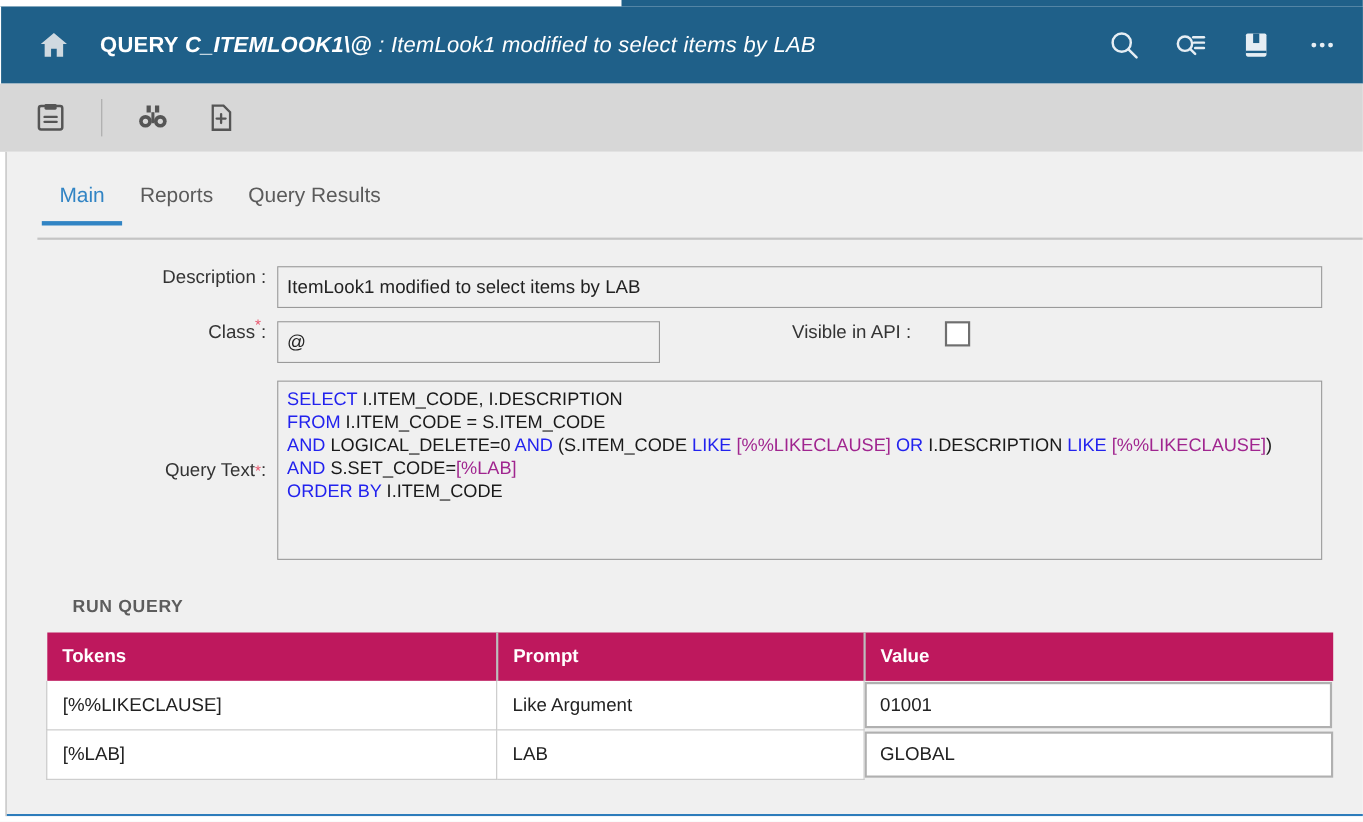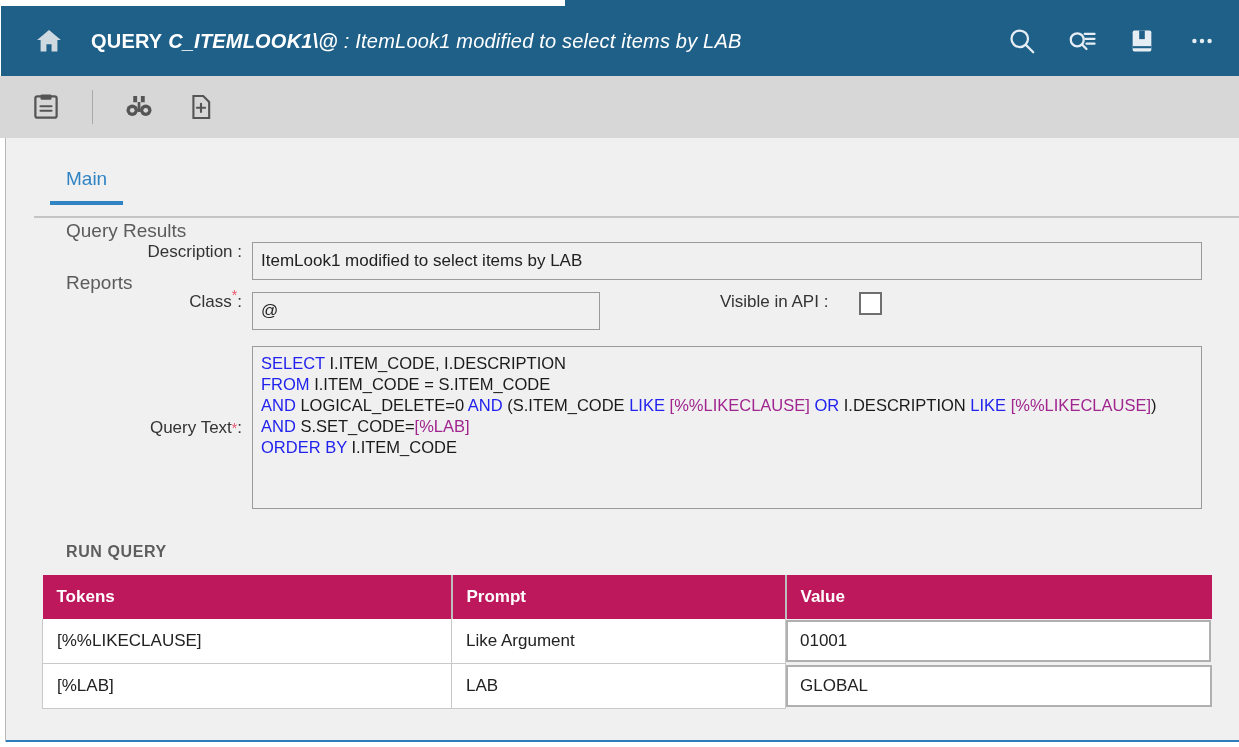--- a/index.html
+++ b/index.html
@@ -119,25 +119,24 @@
     bottom: 0; left: 0;
     width: 1239px;
     height: 2px;
     background: #2d7cbb;
   }
 
   
   #tabs {
     position: relative;
     height: 78px;
-    padding-left: 44px;
+    padding-left: 32px;
     display: flex;
     align-items: flex-start;
     box-sizing: border-box;
-    flex-direction: column;
   }
   .tab {
     font-size: 19px;
     color: #5b5b5b;
     padding: 30px 16px 0 16px;
     cursor: pointer;
     position: relative;
     white-space: nowrap;
   }
   .tab.active { color: #3184c4; }
@@ -401,22 +400,22 @@
     </svg>
   </div>
 
 </div>
 
 <div id="content">
 
   
   <div id="tabs">
     <div class="tab active">Main</div>
+    <div class="tab">Reports</div>
     <div class="tab">Query Results</div>
-    <div class="tab">Reports</div>
     <div id="tabs-rule"></div>
   </div>
 
   
   <div id="form">
 
     <div class="row">
       <div class="lbl">Description :</div>
       <input class="field" id="description-input" type="text" value="ItemLook1 modified to select items by LAB" style="">
     </div>

